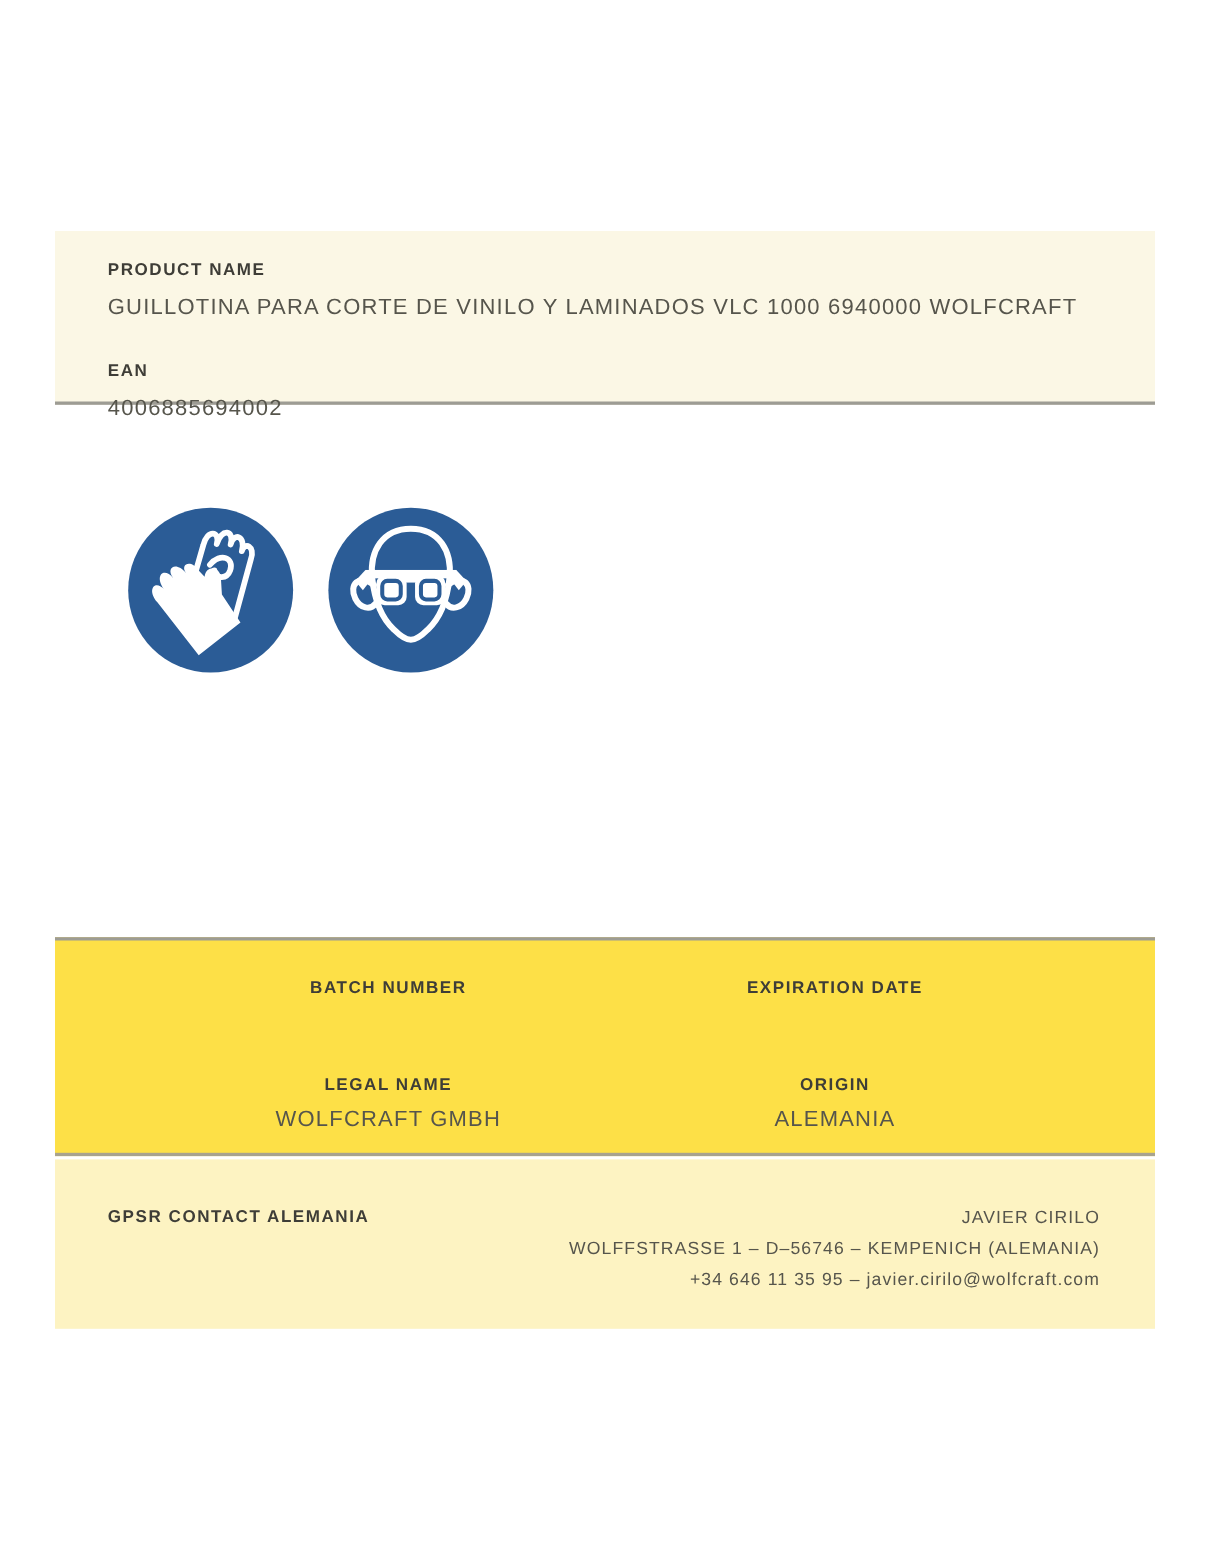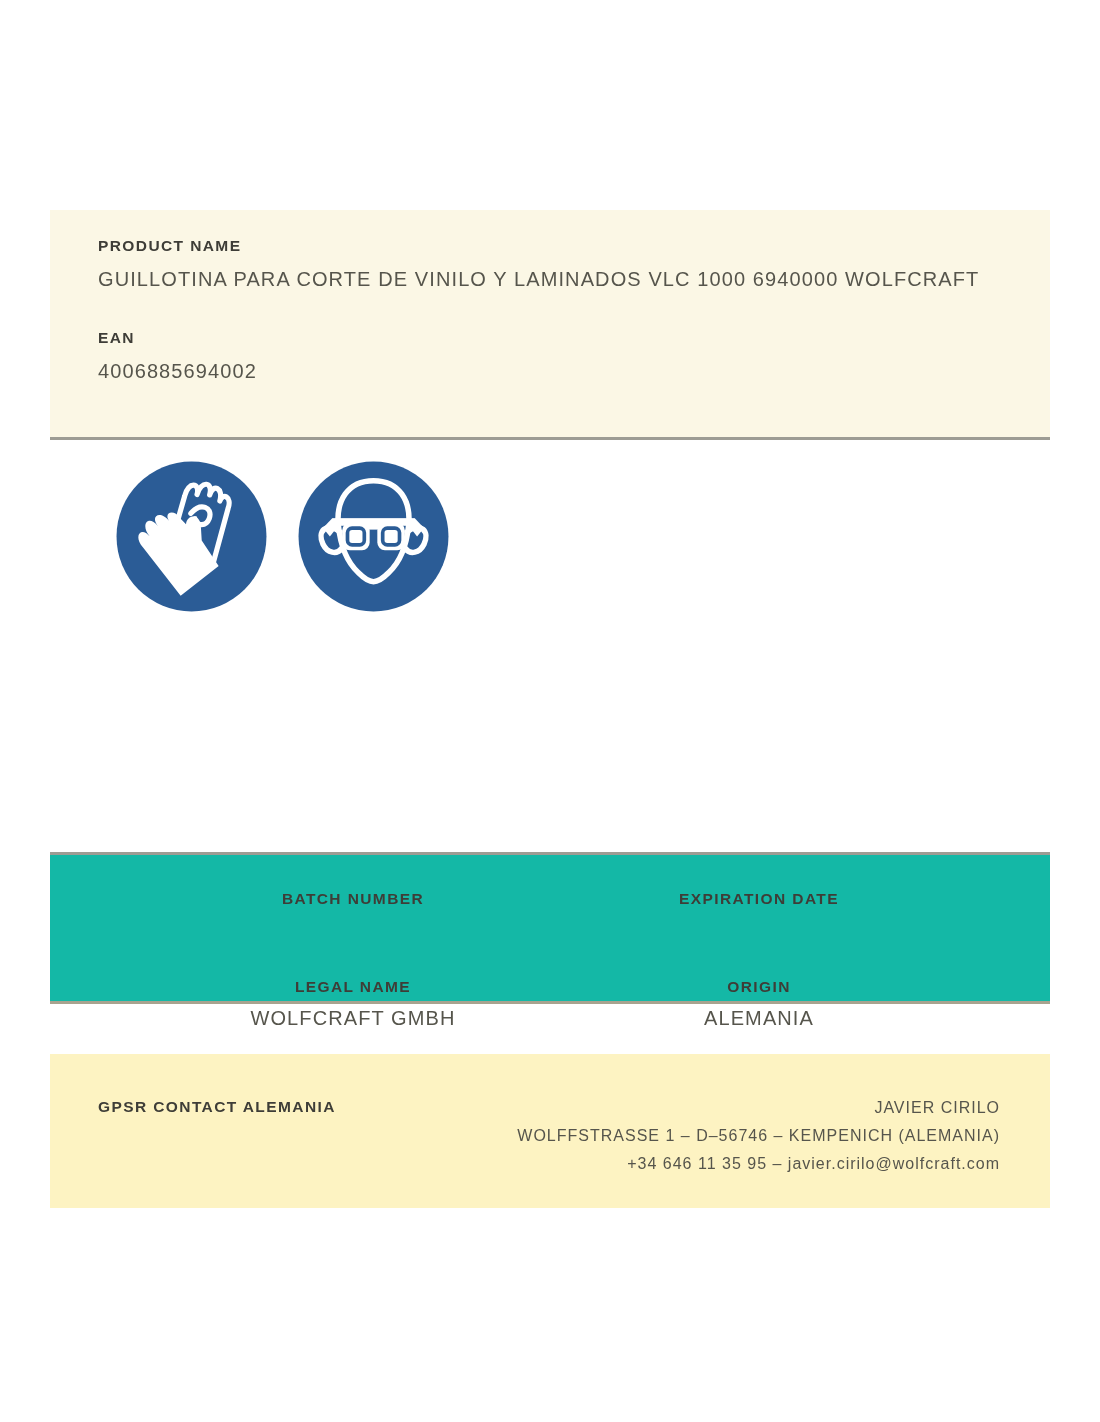--- a/index.html
+++ b/index.html
@@ -34,21 +34,21 @@
     font-size: 20px;
     font-weight: normal;
     letter-spacing: 1.1px;
     color: #56554c;
     line-height: 22px;
   }
 
   
   .product-section {
     top: 210px;
-    height: 230px;
+    height: 158px;
     background: #fbf7e5;
     border-bottom: 3px solid #9d9c94;
     padding: 26px 48px 0 48px;
   }
   .product-section .value { margin-top: 12px; }
   .product-section .field-group + .field-group { margin-top: 38px; }
 
   
   .icons-row {
     position: absolute;
@@ -59,22 +59,22 @@
   }
   .safety-icon {
     width: 153px;
     height: 153px;
     display: block;
   }
 
   
   .details-section {
     top: 852px;
-    height: 152px;
-    background: #14b8a6;
+    height: 199px;
+    background: #fde047;
     border-top: 3px solid #9d9c94;
     border-bottom: 3px solid #a8a38f;
     padding: 34px 88px 0 100px;
   }
   .grid2 {
     display: grid;
     grid-template-columns: 1fr 1fr;
     text-align: center;
   }
   .details-spacer { height: 68px; }

